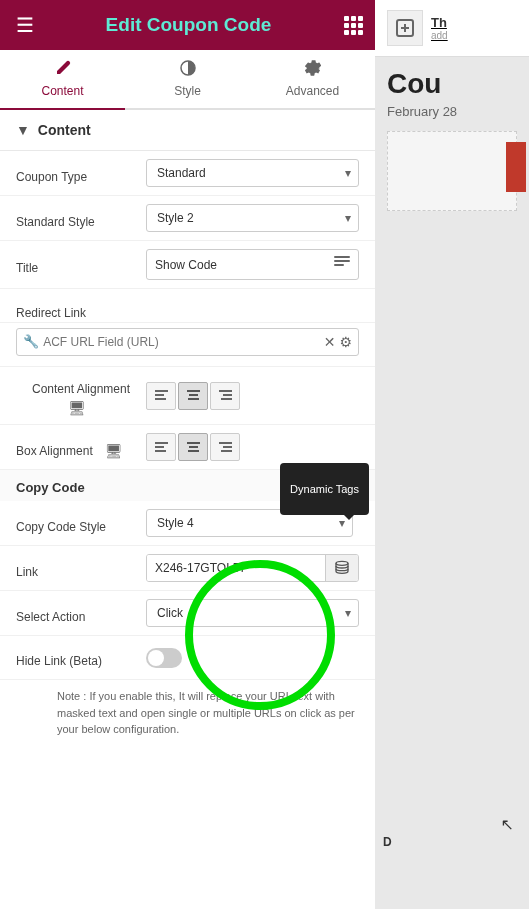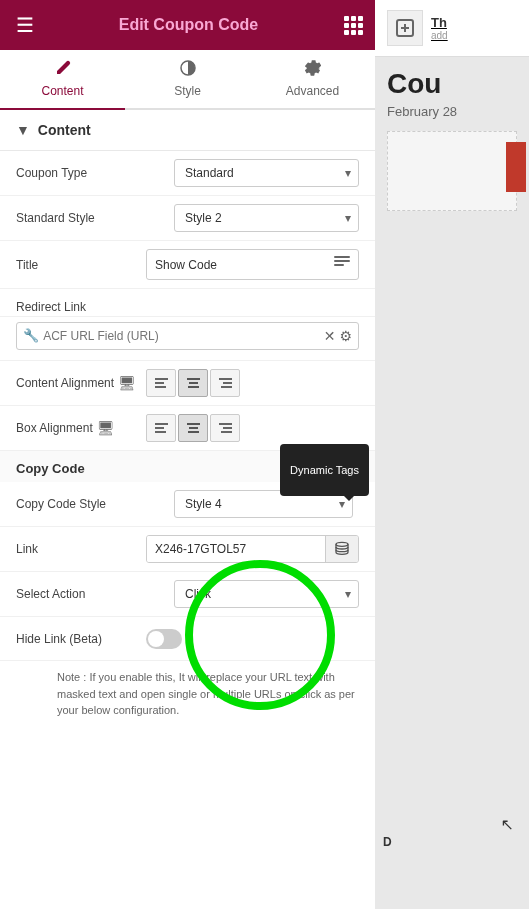--- a/index.html
+++ b/index.html
@@ -18,23 +18,23 @@
       background: #8b0a3a;
       color: white;
       display: flex;
       align-items: center;
       justify-content: space-between;
       padding: 0 16px;
       height: 50px;
       flex-shrink: 0;
     }
     .header-title {
-      font-size: 16px;
+      font-size: 19px;
       font-weight: bold;
-      color: #f9a8d4;
+      color: #5eead4;
     }
 
     .tabs {
       display: flex;
       border-bottom: 2px solid #e0e0e0;
       flex-shrink: 0;
     }
     .tab {
       flex: 1;
       display: flex;
@@ -77,31 +77,31 @@
       display: flex;
       align-items: center;
       padding: 8px 16px;
       border-bottom: 1px solid #f0f0f0;
       min-height: 44px;
     }
     .field-label {
       flex: 0 0 130px;
       font-size: 12px;
       color: #444;
+      margin-top: 7px;
     }
     .field-control {
       flex: 1;
       display: flex;
       align-items: center;
     }
 
     .select-wrap {
       position: relative;
       flex: 1;
-      margin-left: 28px;
     }
     .select-wrap select {
       width: 100%;
       padding: 6px 28px 6px 10px;
       border: 1px solid #ccc;
       border-radius: 3px;
       background: white;
       font-size: 12px;
       color: #333;
       appearance: none;
@@ -481,21 +481,21 @@
           <input type="text" style="color: rgb(170, 170, 170);" placeholder="ACF URL Field (URL)">
           <div class="url-actions">
             <span>✕</span>
             <span>⚙</span>
           </div>
         </div>
       </div>
     </div>
 
     <div class="field-row-align">
-      <div class="field-label" style="display:flex;align-items:center;gap:4px;">
+      <div class="field-label" style="display:flex;align-items:center;gap:4px;flex-direction:column;">
         <span>Content Alignment</span>
         <span class="monitor-icon">🖥</span>
       </div>
       <div class="field-control align-group">
         <button class="align-btn">
           <svg width="13" height="11" viewBox="0 0 13 11" fill="#666">
               <rect x="0" y="0" width="13" height="2"></rect>
               <rect x="0" y="4" width="9" height="2"></rect>
               <rect x="0" y="8" width="11" height="2"></rect>
             </svg>
@@ -511,21 +511,21 @@
           <svg width="13" height="11" viewBox="0 0 13 11" fill="#666">
               <rect x="0" y="0" width="13" height="2"></rect>
               <rect x="4" y="4" width="9" height="2"></rect>
               <rect x="2" y="8" width="11" height="2"></rect>
             </svg>
         </button>
       </div>
     </div>
 
     <div class="field-row-align">
-      <div class="field-label" style="display:flex;align-items:center;gap:4px;">
+      <div class="field-label" style="display:flex;align-items:center;gap:12px;">
         <span>Box Alignment</span>
         <span class="monitor-icon">🖥</span>
       </div>
       <div class="field-control align-group">
         <button class="align-btn">
           <svg width="13" height="11" viewBox="0 0 13 11" fill="#666">
               <rect x="0" y="0" width="13" height="2"></rect>
               <rect x="0" y="4" width="9" height="2"></rect>
               <rect x="0" y="8" width="11" height="2"></rect>
             </svg>

